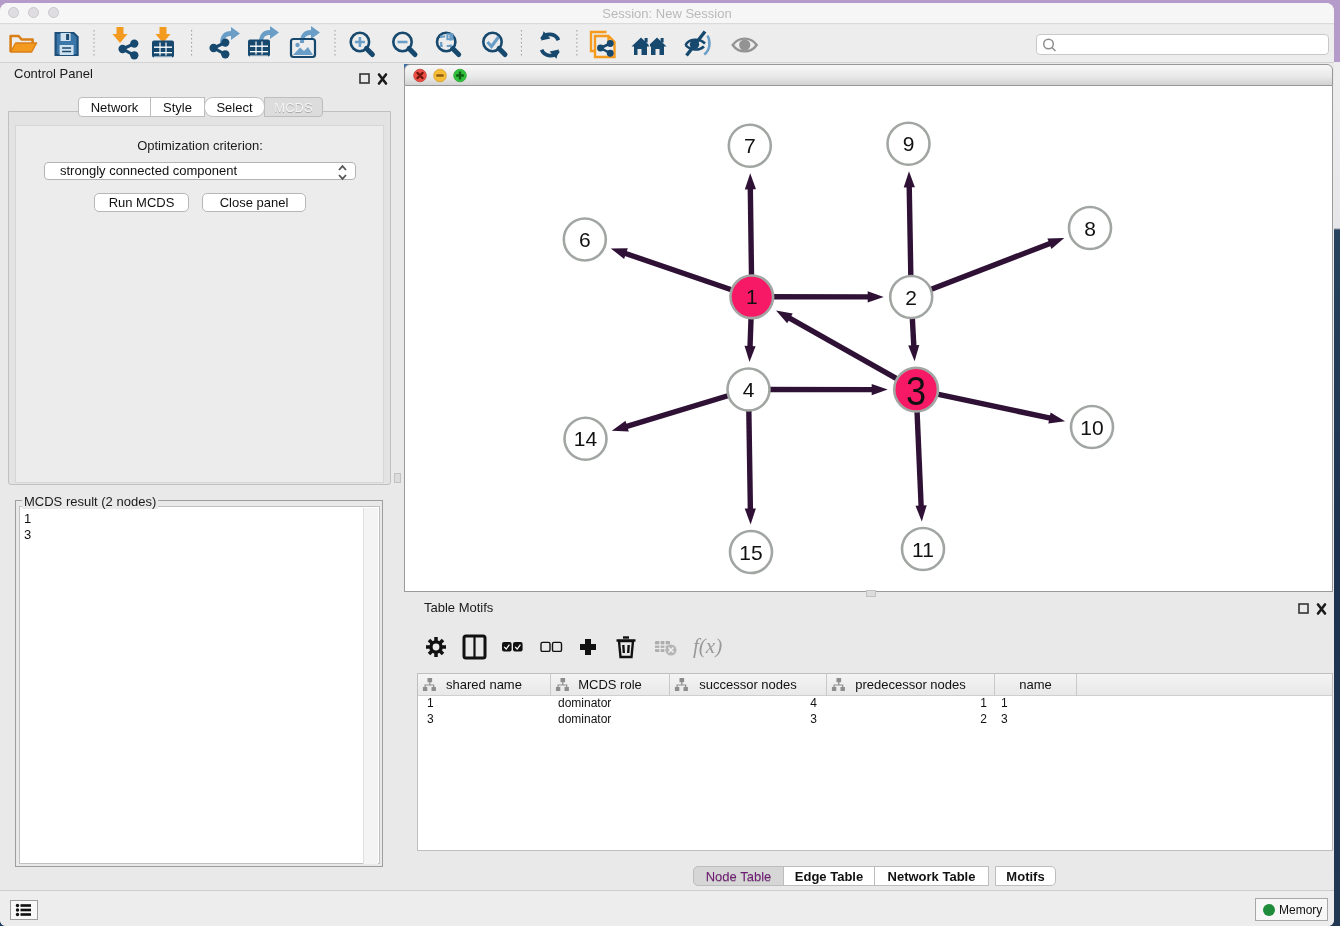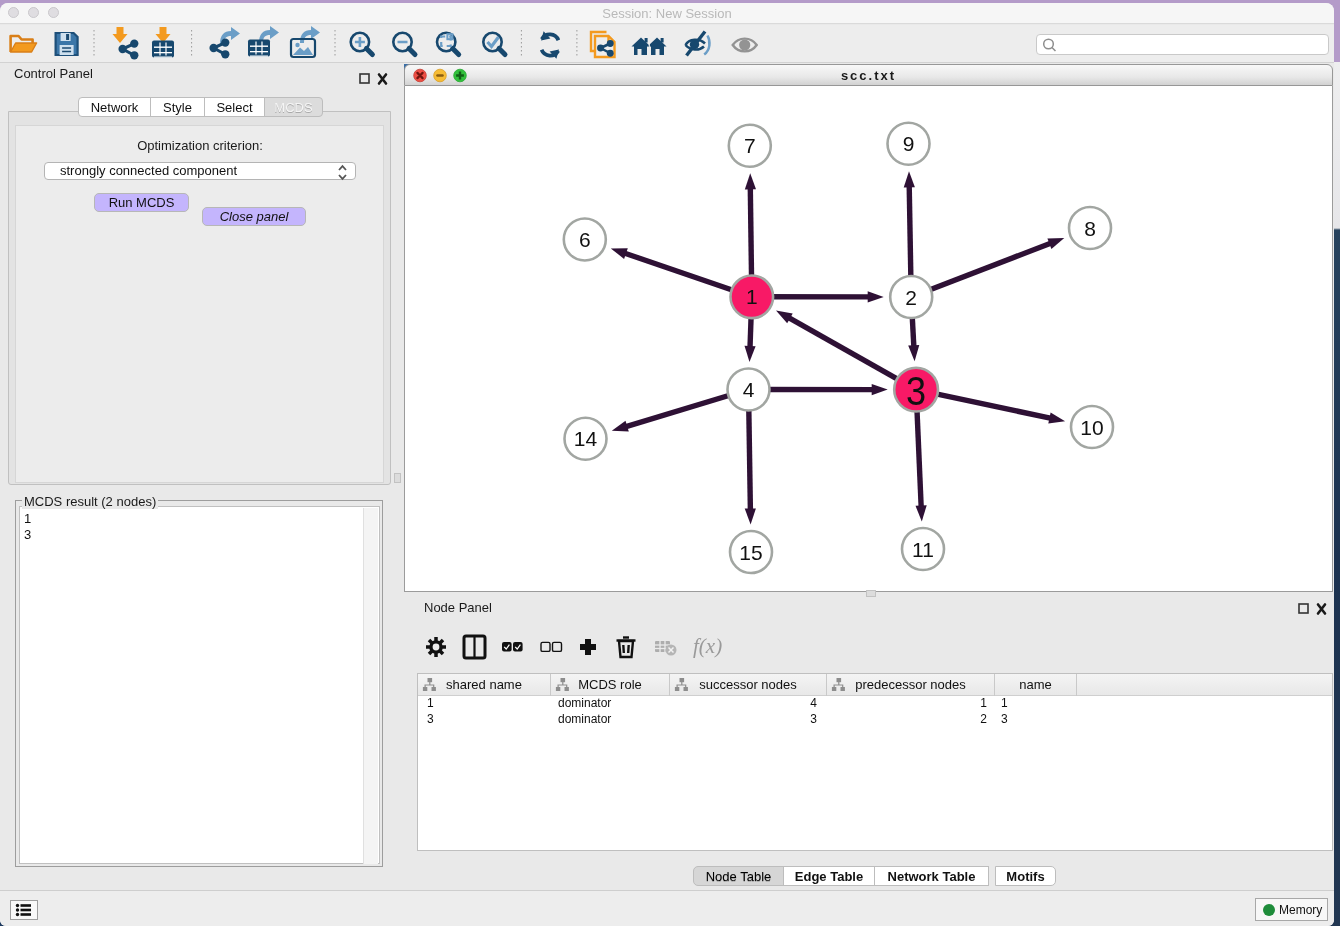--- a/index.html
+++ b/index.html
@@ -24,21 +24,21 @@
 #search { position:absolute; left:1036px; top:31px; width:293px; height:21px; background:#fff; border:1px solid #c9c9c9; border-radius:4px; }
 
 #cptitle { position:absolute; left:14px; top:63px; font-size:13px; color:#1a1a1a; }
 .winbtns { position:absolute; }
 #cptabs { position:absolute; left:78px; top:94px; height:20px; }
 .tabseg { position:absolute; top:0; height:20px; background:#fff; border:1px solid #bdbdbd; font-size:13px; color:#111; text-align:center; line-height:19px; }
 #tabcontent { position:absolute; left:8px; top:108px; width:383px; height:374px; background:#e3e3e3; border:1px solid #c0c0c0; border-radius:0 0 3px 3px; }
 #tabinner { position:absolute; left:6px; top:13px; width:369px; height:358px; background:#ececec; border:1px solid #d6d6d6; }
 #optlabel { position:absolute; left:0; top:135px; width:400px; text-align:center; font-size:13px; color:#1a1a1a; }
 #combo { position:absolute; left:44px; top:159px; width:312px; height:18px; background:#fff; border:1px solid #b4b4b4; border-radius:4px; font-size:13px; color:#111; line-height:16px; padding-left:15px; }
-.btn { position:absolute; height:19px; background:#c4b5fd; border:1px solid #b7b7b7; border-radius:5px; font-size:13px; color:#111; text-align:center; line-height:17px; }
+.btn { position:absolute; height:19px; background:#ffffff; border:1px solid #b7b7b7; border-radius:5px; font-size:13px; color:#111; text-align:center; line-height:17px; }
 
 #mcdsbox { position:absolute; left:15px; top:497px; width:368px; height:367px; border:1px solid #9d9d9d; }
 #mcdslabel { position:absolute; left:22px; top:491px; background:#e9e9e9; font-size:13px; color:#1a1a1a; padding:0 2px; }
 #mcdstext { position:absolute; left:19px; top:503px; width:361px; height:358px; background:#fff; border:1px solid #c0c0c0; font-size:13px; color:#111; line-height:16px; padding:4px 0 0 4px; }
 #mcdsscroll { position:absolute; right:1px; top:1px; width:15px; height:356px; background:#f4f4f4; border-left:1px solid #e0e0e0; }
 
 #vsplit { position:absolute; left:392px; top:60px; width:12px; height:827px; background:#e9e9e9; }
 #vhandle { position:absolute; left:394px; top:470px; width:7px; height:10px; background:#dcdcdc; border:1px solid #c2c2c2; }
 #hhandle { position:absolute; left:866px; top:587px; width:10px; height:7px; background:#dcdcdc; border:1px solid #c2c2c2; }
 
@@ -207,29 +207,29 @@
     <svg class="winbtns" style="left:358px; top:69px;" width="32" height="14" viewBox="0 0 32 14">
 <rect x="2" y="2" width="9" height="9" fill="none" stroke="#333" stroke-width="1.6"></rect>
 <path d="M 21 2.5 L 28 11.5 M 28 2.5 L 21 11.5" stroke="#1a1a1a" stroke-width="2.6" stroke-linecap="round"></path>
 </svg>
   <div id="tabcontent">
       <div id="tabinner"></div>
     </div>
   <div id="cptabs">
 <div class="tabseg" style="left:0; width:73px; border-radius:4px 0 0 4px;">Network</div>
 <div class="tabseg" style="left:72px; width:55px;">Style</div>
-<div class="tabseg" style="left:126px; width:61px;">Select</div>
+<div class="tabseg" style="left:126px; width:61px;border-radius:9px;">Select</div>
 <div class="tabseg" style="left:186px; width:59px; background:#dcdcdc; color:#f5f5f5; border-radius:0 4px 4px 0; text-shadow:0 1px 0 #aaa;">MCDS</div>
 </div>
   <div id="optlabel">Optimization criterion:</div>
   <div id="combo">strongly connected component<svg style="position:absolute; right:6px; top:0.5px;" width="13" height="17" viewBox="0 0 13 17">
 <path d="M 3 6 L 6.5 2.2 L 10 6 M 3 11 L 6.5 14.8 L 10 11" fill="none" stroke="#555" stroke-width="1.8"></path>
 </svg></div>
   <div class="btn" id="runbtn" style="left:94px; top:190px; width:95px;">Run MCDS</div>
-  <div class="btn" id="closebtn" style="left:202px; top:204px; width:104px;font-style:italic;">Close panel</div>
+  <div class="btn" id="closebtn" style="left:202px; top:190px; width:104px;">Close panel</div>
   <div id="mcdsbox"></div>
   <div id="mcdstext">1<br>3<div id="mcdsscroll"></div></div>
   <div id="mcdslabel">MCDS result (2 nodes)</div>
   <div id="vsplit"></div>
     <div id="vhandle"></div>
   <div id="netcorner"></div>
   <div id="netwin">
     <div id="netcanvas">
         <svg id="graph" width="929" height="506" viewBox="0 0 929 506" style="position:absolute;left:0;top:0">
 <line x1="346.8" y1="210.8" x2="345.3" y2="101.3" stroke="#2e1135" stroke-width="5.4"></line>
@@ -286,25 +286,24 @@
       </div>
     <div id="nettitle">
       <svg style="position:absolute;left:8px;top:3px;" width="60" height="15" viewBox="0 0 60 15">
 <circle cx="7" cy="7.5" r="6.3" fill="#ee4e44" stroke="#c43f36" stroke-width="0.8"></circle>
 <path d="M 4.4 4.9 L 9.6 10.1 M 9.6 4.9 L 4.4 10.1" stroke="#71150f" stroke-width="2.2" stroke-linecap="round"></path>
 <circle cx="27" cy="7.5" r="6.3" fill="#f6bc35" stroke="#d8a02a" stroke-width="0.8"></circle>
 <rect x="23.2" y="6.2" width="7.6" height="2.6" rx="1.2" fill="#8a5d10"></rect>
 <circle cx="47" cy="7.5" r="6.3" fill="#32c03c" stroke="#28a834" stroke-width="0.8"></circle>
 <path d="M 47 3.6 L 47 11.4 M 43.1 7.5 L 50.9 7.5" stroke="#115f16" stroke-width="2.4"></path>
 </svg>
-      <div class="txt" style="letter-spacing:2px;">scc.txt</div>
     </div>
   </div>
   <div id="hhandle"></div>
-  <div id="tptitle">Node Panel</div>
+  <div id="tptitle">Table Motifs</div>
     <svg class="winbtns" style="left:1297px; top:599px;" width="32" height="14" viewBox="0 0 32 14">
 <rect x="2" y="2" width="9" height="9" fill="none" stroke="#333" stroke-width="1.6"></rect>
 <path d="M 21 2.5 L 28 11.5 M 28 2.5 L 21 11.5" stroke="#1a1a1a" stroke-width="2.6" stroke-linecap="round"></path>
 </svg>
   <div id="tptoolbar"><svg width="914" height="38" viewBox="0 0 914 38">
 <g id="gear"></g>
 <g>
 <path d="M 9.5 11.5 A 9.5 9.5 0 1 1 9.3 11.7" transform="translate(8.5,7.5)" fill="none" stroke="#111" stroke-width="3.4" opacity="0"></path>
 </g>
 <g fill="#111">
@@ -391,21 +390,21 @@
       </div>
 <div class="trow" style="top:38px;">
         <div style="left:9px;">3</div>
         <div style="left:140px;">dominator</div>
         <div style="left:252px; width:147px; text-align:right;">3</div>
         <div style="left:409px; width:160px; text-align:right;">2</div>
         <div style="left:583px;">3</div>
       </div>
   </div>
   <div id="bottabs">
-<div class="tabseg" style="left:0; width:91px; border-radius:5px 0 0 5px; background:#d6d6d6; color:#000000; text-shadow:0 1px 0 #aaa;">Node Table</div>
+<div class="tabseg" style="left:0; width:91px; border-radius:5px 0 0 5px; background:#d6d6d6; color:#701a75; text-shadow:0 1px 0 #aaa;">Node Table</div>
 <div class="tabseg" style="left:90px; width:92px; font-weight:bold;">Edge Table</div>
 <div class="tabseg" style="left:181px; width:115px; font-weight:bold;">Network Table</div>
 <div class="tabseg" style="left:295px; width:61px; border-radius:0 5px 5px 0; font-weight:bold;margin-left:7px;">Motifs</div>
 </div>
   <div id="statusbar">
     <div id="listbtn"><svg width="26" height="18" viewBox="0 0 26 18">
 <g fill="#111">
             <circle cx="6.5" cy="4.5" r="1.7"></circle>
             <circle cx="6.5" cy="9" r="1.7"></circle>
             <circle cx="6.5" cy="13.5" r="1.7"></circle>

